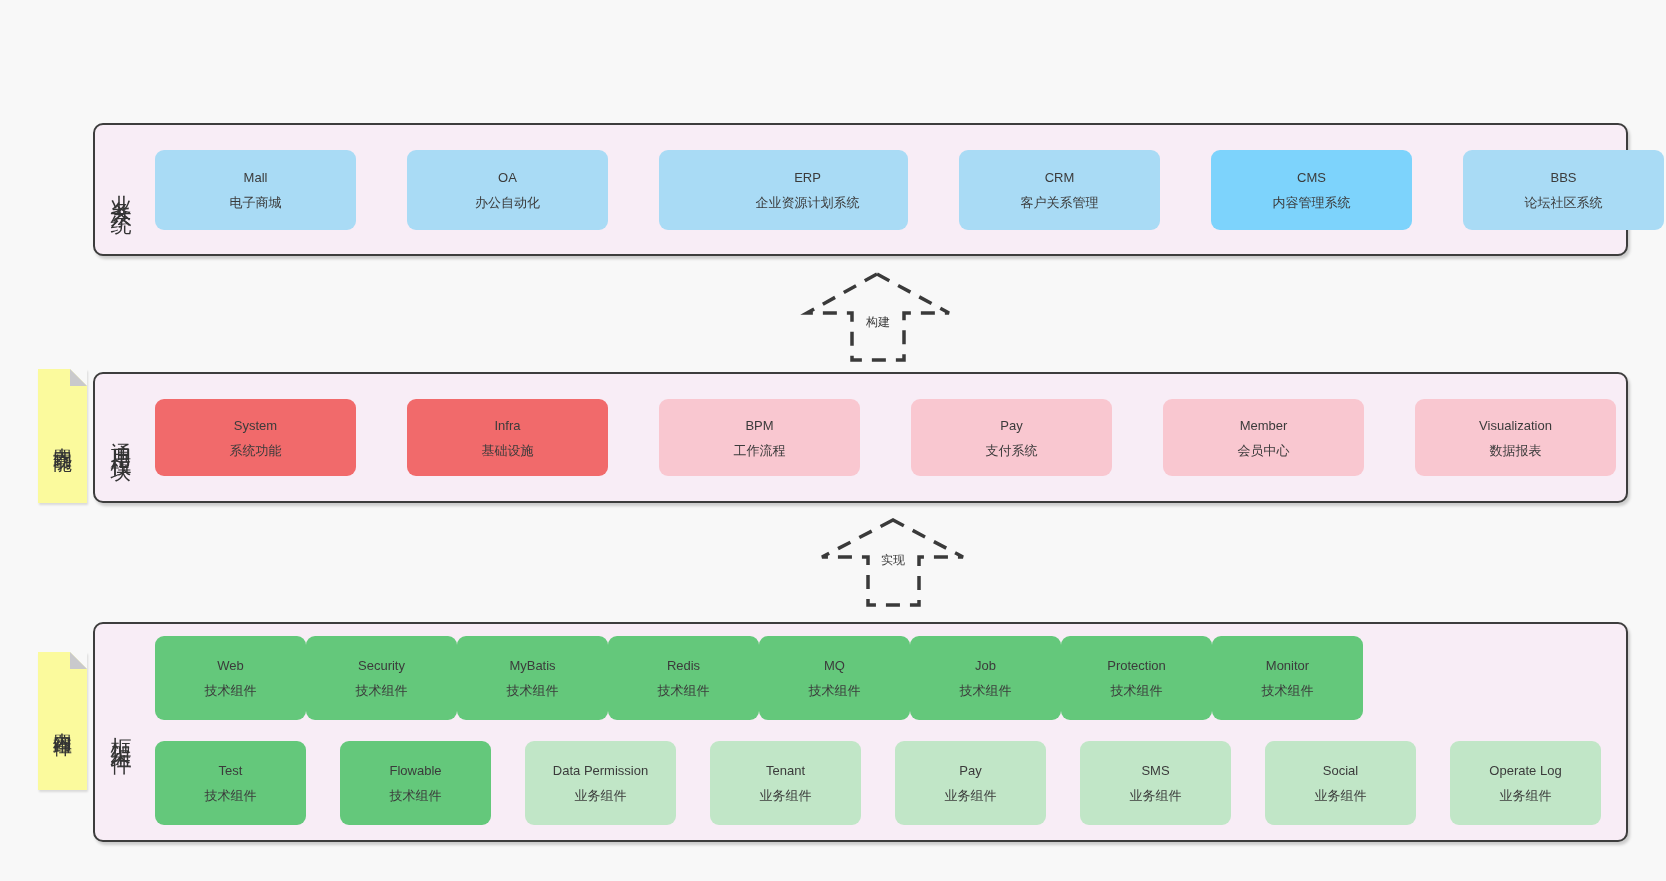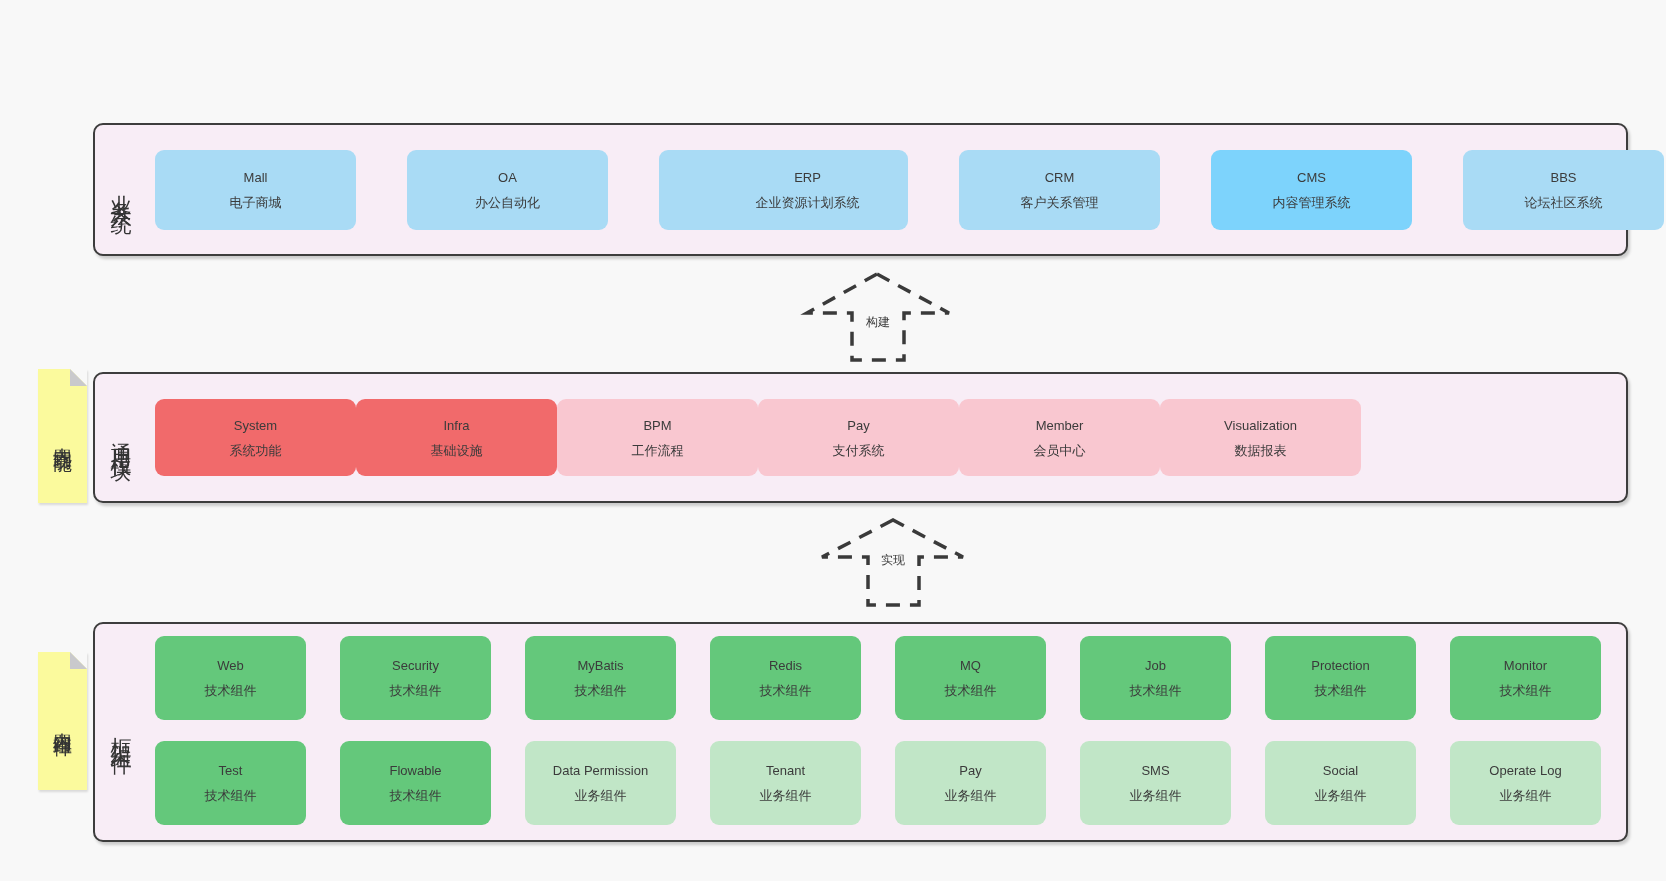--- a/index.html
+++ b/index.html
@@ -15,22 +15,22 @@
   .p-top { top:123px; height:133px; }
   .p-mid { top:372px; height:131px; }
   .p-bot { top:622px; height:220px; }
   .vlabel {
     position:absolute; left:12px; top:50%; transform:translateY(-50%);
     writing-mode:vertical-rl; text-orientation:upright;
     font-size:21px; letter-spacing:6px; color:#333; white-space:nowrap;
   }
   .row { display:flex; margin-left:60px; }
   .p-top .row { margin-top:25px; gap:51px; }
-  .p-mid .row { margin-top:25px; }
-  .p-bot .row-0 { margin-top:12px; gap:34px; }
+  .p-mid .row { margin-top:25px; gap:51px; }
+  .p-bot .row-0 { margin-top:12px; }
   .p-bot .row-1 { margin-top:21px; gap:34px; }
   .box {
     flex:none; border-radius:9px; display:flex; flex-direction:column;
     align-items:center; justify-content:center; text-align:center;
     color:#3b3b3b; font-size:13px; line-height:25px;
   }
   .p-top .box { width:201px; height:80px; }
   .p-mid .box { width:201px; height:77px; }
   .p-bot .box { width:151px; height:84px; }
   .p-bot .box-name { max-width:118px; }

